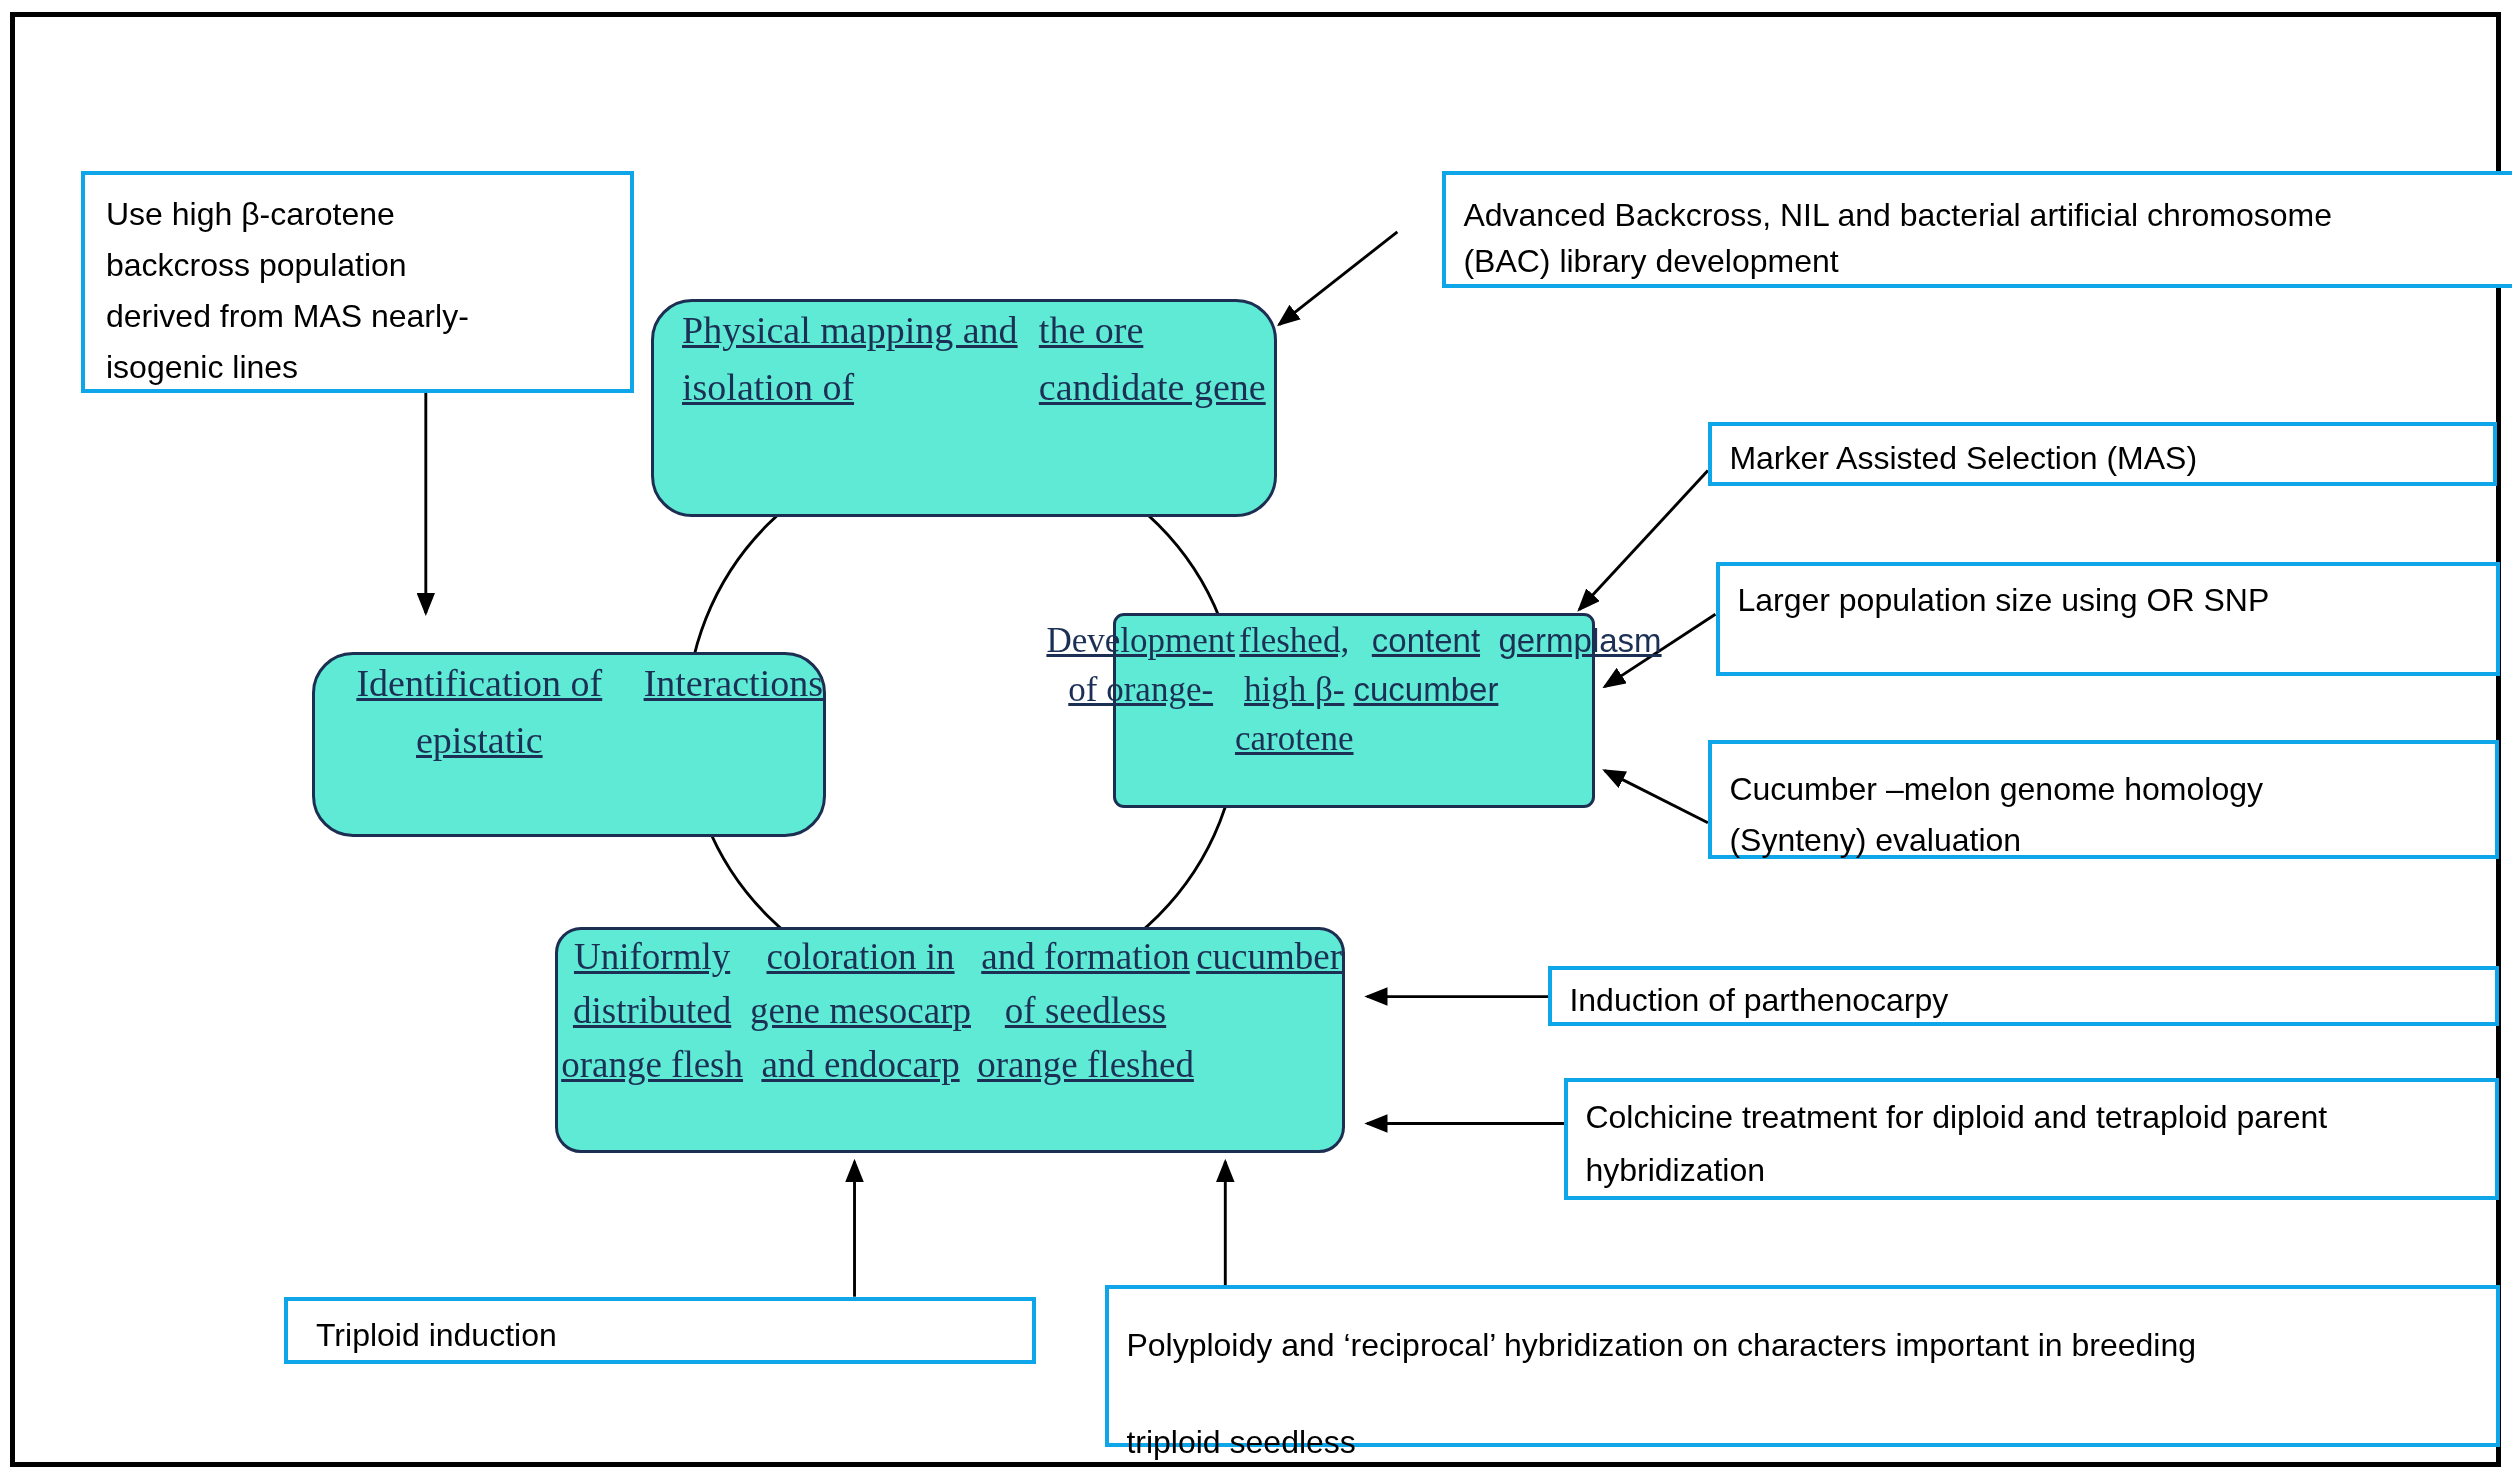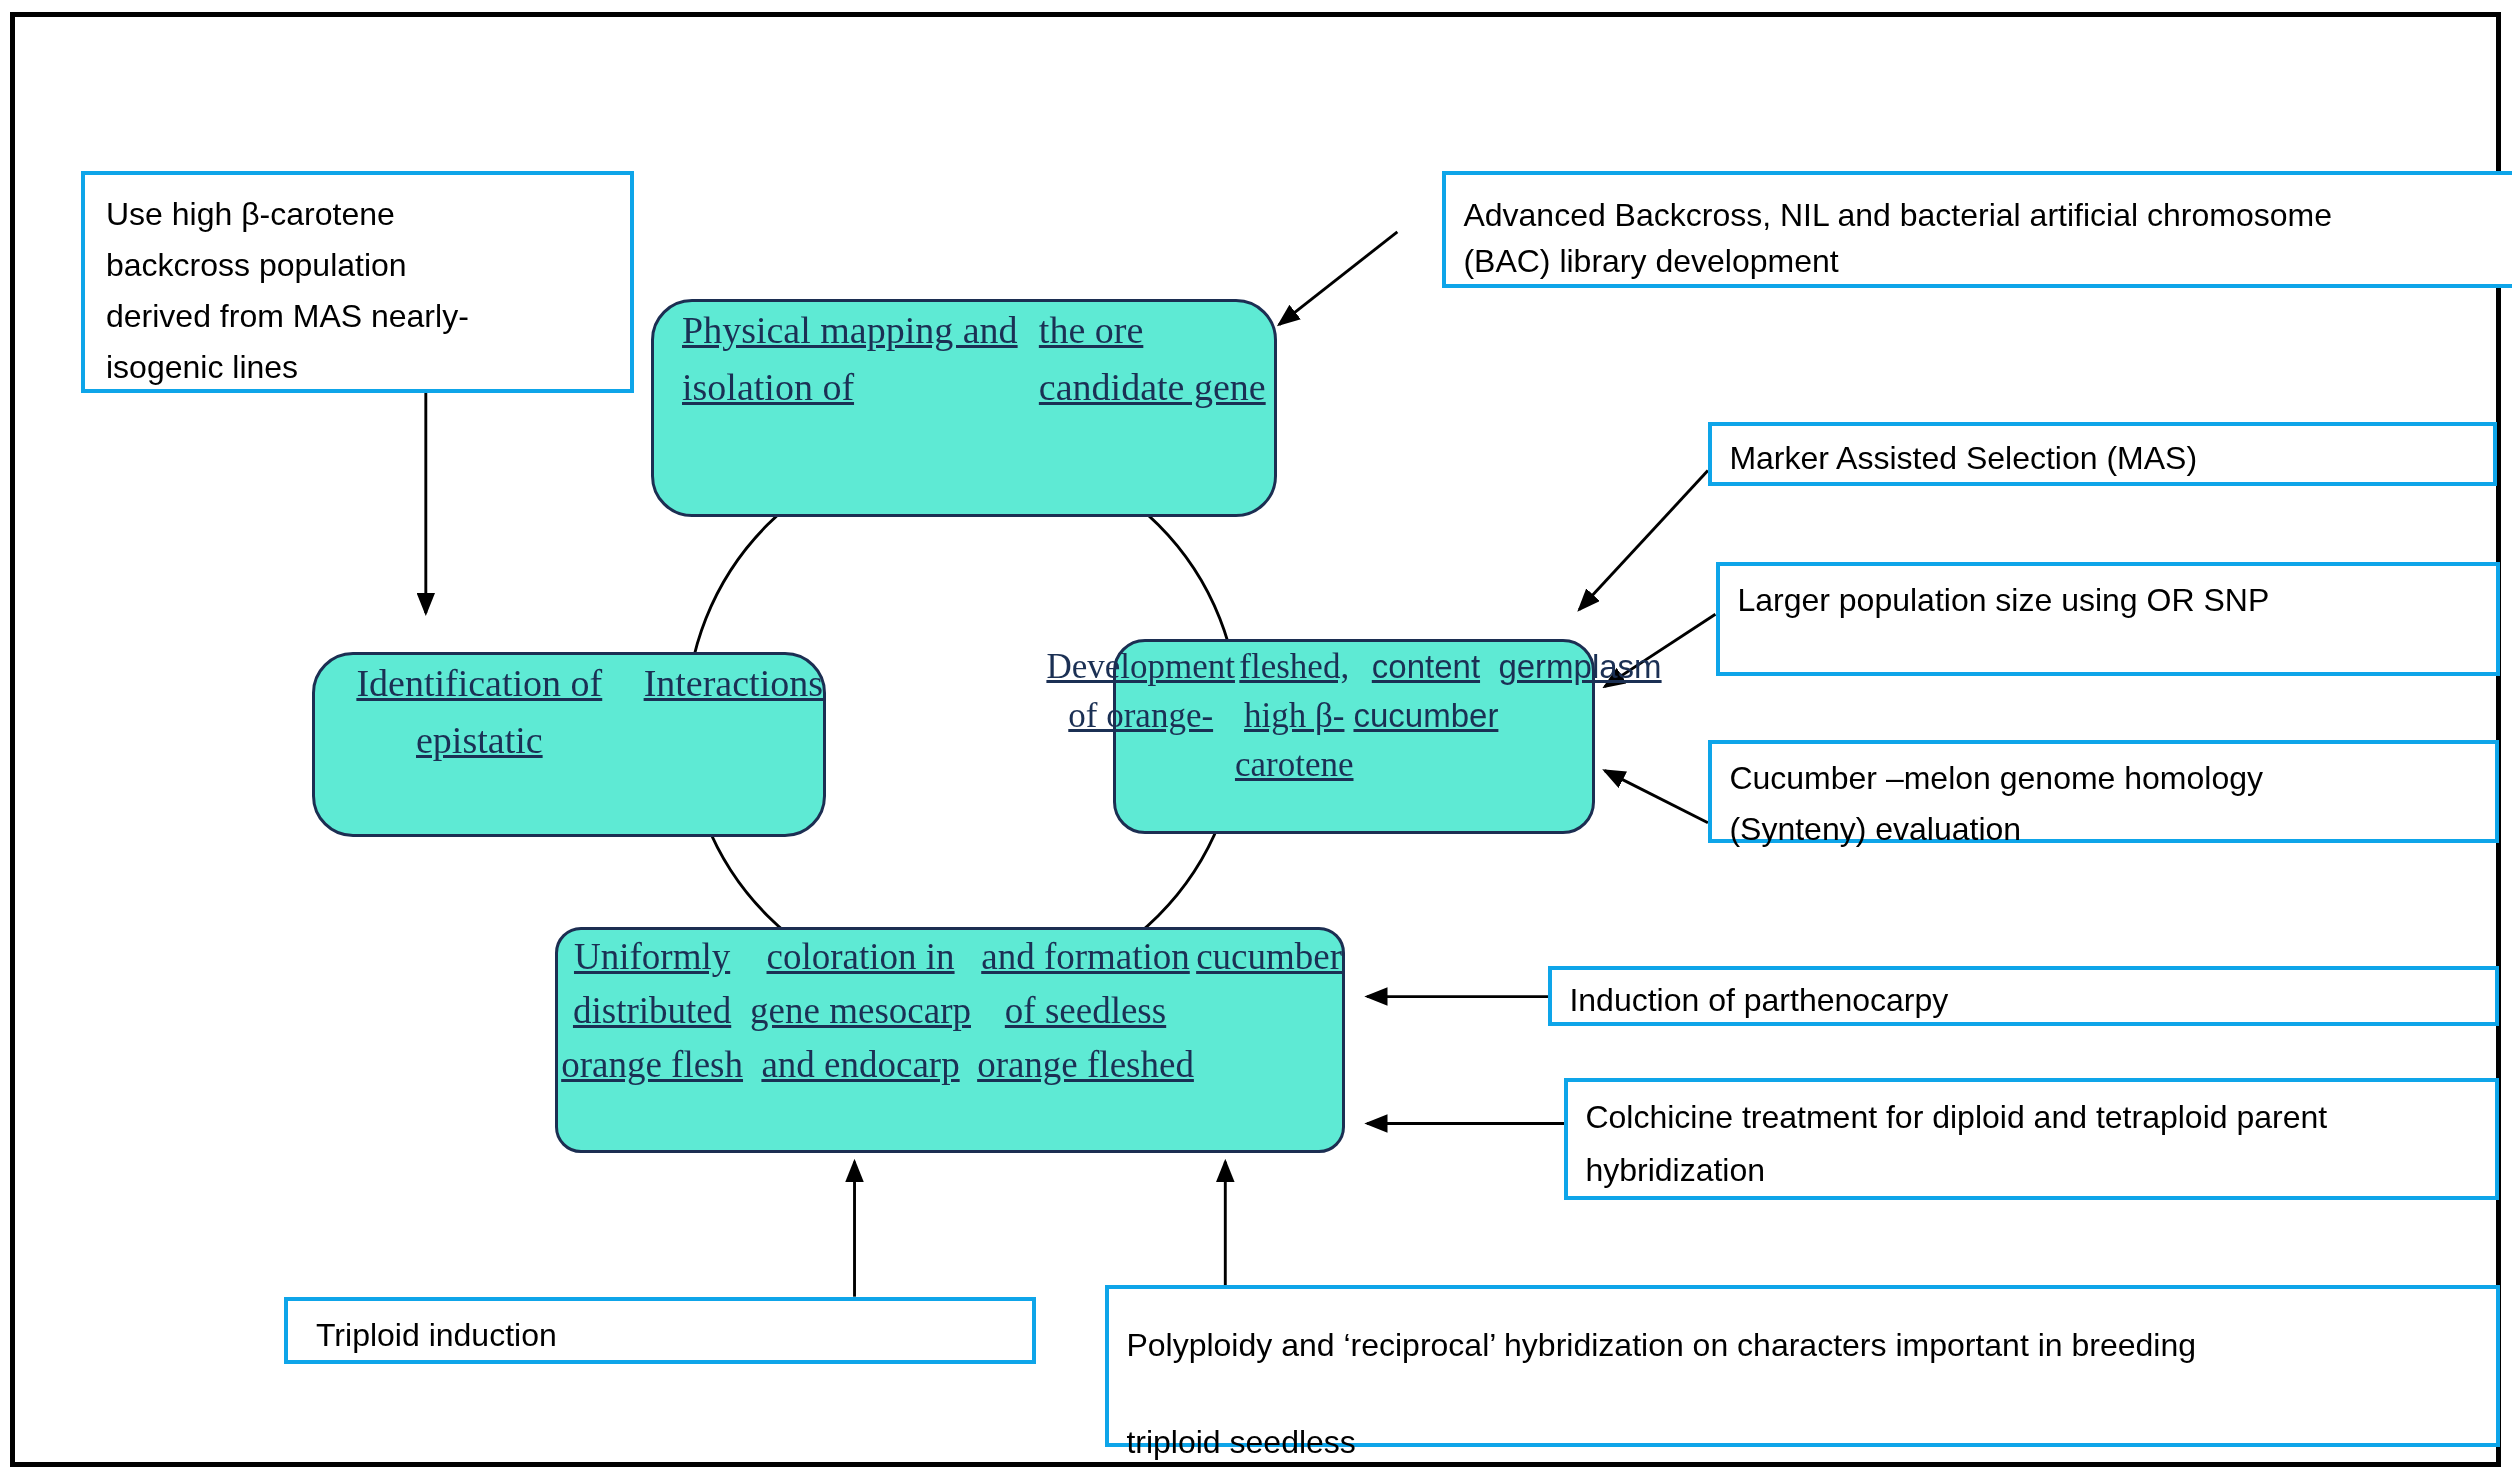--- a/index.html
+++ b/index.html
@@ -32,29 +32,29 @@
     background:#5eead4;border:3.5px solid #1c2e52;border-radius:41px;
     color:#1b3054;font-family:"Liberation Serif",serif;
     display:flex;justify-content:center;
     text-align:center;
     text-decoration:underline;
   }
   .node .ln{display:block;}
 
   #node-physical{left:651px;top:299px;width:626px;height:218px;font-size:38px;line-height:57px;text-align:left;padding-left:28px;}
   #node-epistatic{left:312px;top:652px;width:514px;height:185px;font-size:38px;line-height:57px;}
-  #node-development{left:1113px;top:613px;width:482px;height:195px;font-size:35px;line-height:49px;border-radius:32px;margin-top:26px;}
+  #node-development{left:1113px;top:613px;width:482px;height:195px;font-size:35px;line-height:49px;border-radius:11px;}
   #node-development .dev-sans{font-family:"Liberation Sans",sans-serif;font-size:33px;}
   #node-uniform{left:555px;top:927px;width:790px;height:226px;font-size:37px;line-height:54px;border-radius:26px;}
 
   #label-use-high{left:81px;top:171px;width:553px;height:222px;line-height:51px;padding-top:14px;padding-left:21px;}
   #label-advanced{left:1402px;top:171px;width:1095px;height:117px;line-height:46px;padding-top:17px;margin-left:40px;}
   #label-mas{left:1708px;top:422px;width:789px;height:64px;}
   #label-larger{left:1716px;top:562px;width:784px;height:114px;line-height:50px;padding-top:9.3px;}
-  #label-synteny{left:1708px;top:740px;width:791px;height:103px;line-height:51px;padding-top:9px;}
+  #label-synteny{left:1708px;top:740px;width:791px;height:119px;line-height:51px;padding-top:20px;}
   #label-parthenocarpy{left:1548px;top:966px;width:951px;height:60px;}
   #label-colchicine{left:1564px;top:1078px;width:935px;height:122px;line-height:53px;padding-top:9.3px;}
   #label-triploid{left:284px;top:1297px;width:752px;height:67px;padding-left:28px;}
   #label-polyploidy{left:1105px;top:1285px;width:1395px;height:162px;line-height:97px;padding-top:8px;}
 </style>
 </head>
 <body>
 
 <div id="canvas">
 

